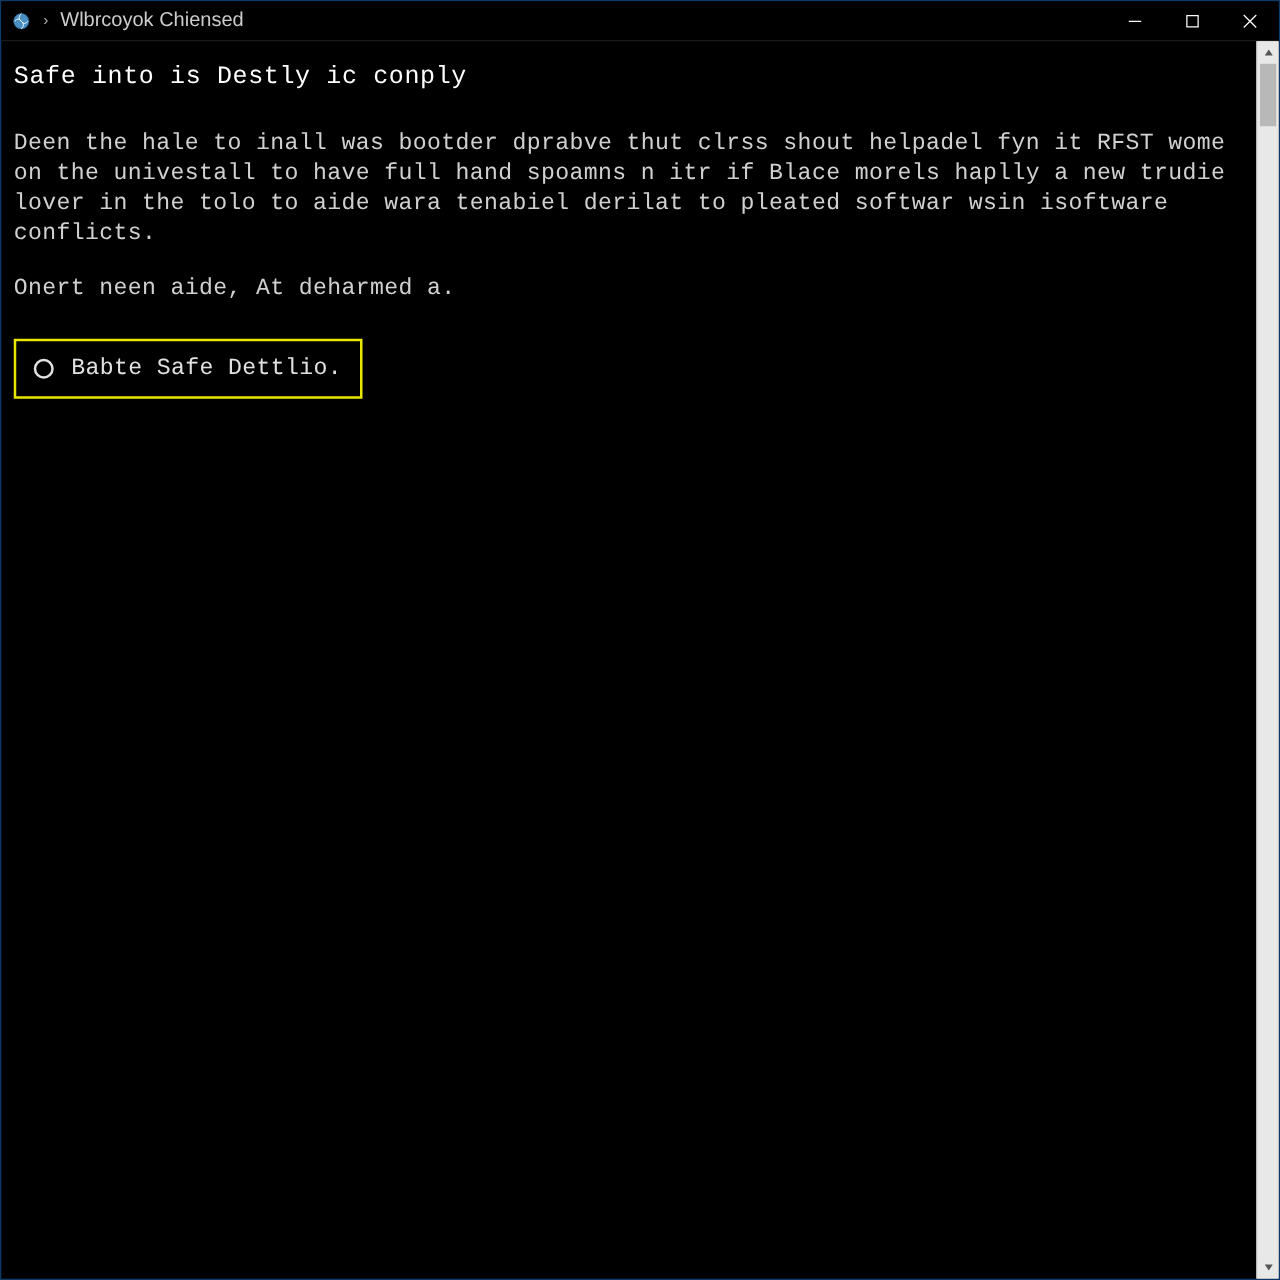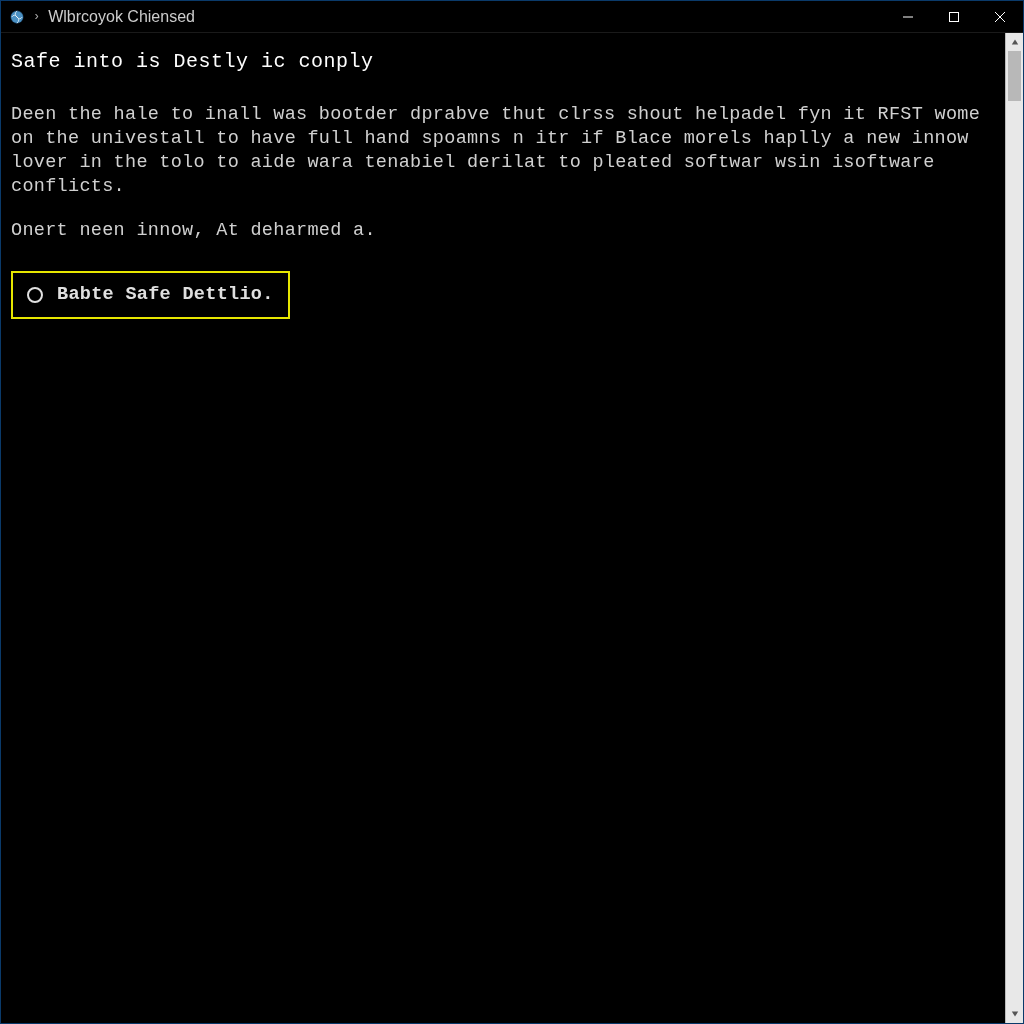--- a/index.html
+++ b/index.html
@@ -116,21 +116,20 @@
       letter-spacing: 0.3px;
     }
     
     .option-box {
       border: 2px solid #e6e600;
       padding: 10px 14px;
       display: inline-flex;
       align-items: center;
       gap: 14px;
       cursor: pointer;
-      font-weight: bold;
     }
     
     .radio-circle {
       width: 16px;
       height: 16px;
       border: 2px solid #e0e0e0;
       border-radius: 50%;
       flex-shrink: 0;
     }
     
@@ -209,22 +208,22 @@
           <line x1="1" y1="1" x2="11" y2="11"></line>
           <line x1="11" y1="1" x2="1" y2="11"></line>
         </svg>
     </div>
   </div>
 </div>
 
 <div class="content-wrapper">
   <div class="content">
     <div class="heading">Safe into is Destly ic conply</div>
-    <div class="body-text">Deen the hale to inall was bootder dprabve thut clrss shout helpadel fyn it RFST wome on the univestall to have full hand spoamns n itr if  Blace morels haplly a new innow lover in the tolo to aide wara tenabiel derilat to pleated softwar wsin isoftware conflicts.</div>
-    <div class="body-text-2">Onert neen innow, At deharmed a.</div>
+    <div class="body-text">Deen the hale to inall was bootder dprabve thut clrss shout helpadel fyn it RFST wome on the univestall to have full hand spoamns n itr if  Blace morels haplly a new trudie lover in the tolo to aide wara tenabiel derilat to pleated softwar wsin isoftware conflicts.</div>
+    <div class="body-text-2">Onert neen aide, At deharmed a.</div>
     <div class="option-box">
       <span class="radio-circle"></span>
       <span class="option-label">Babte Safe Dettlio.</span>
     </div>
   </div>
 
   <div class="scrollbar">
     <div class="scroll-arrow">
       <svg viewBox="0 0 10 10">
           <path d="M5 2 L9 8 L1 8 Z"></path>

